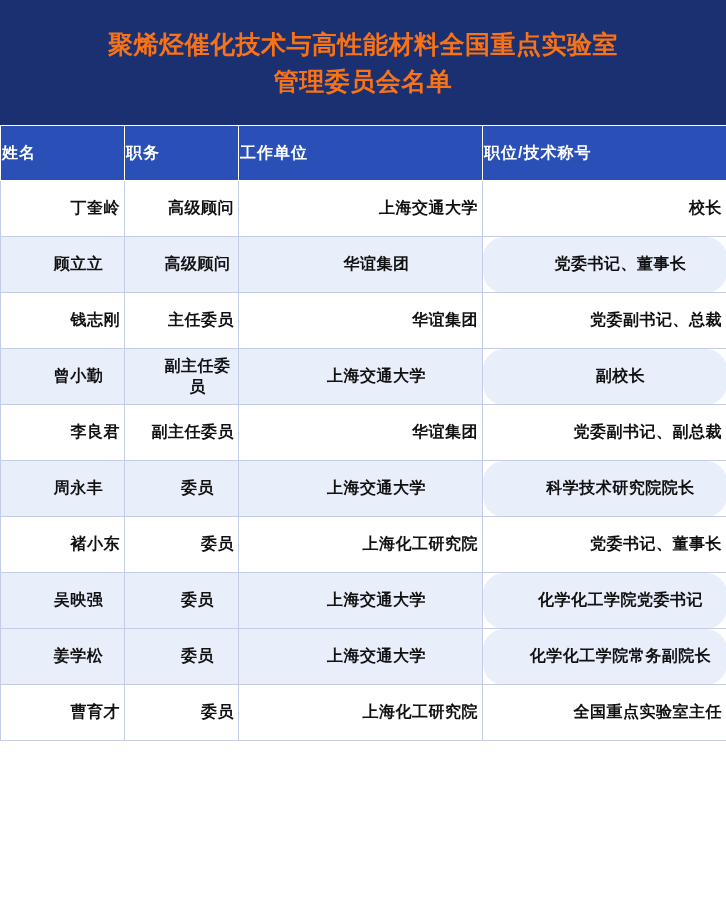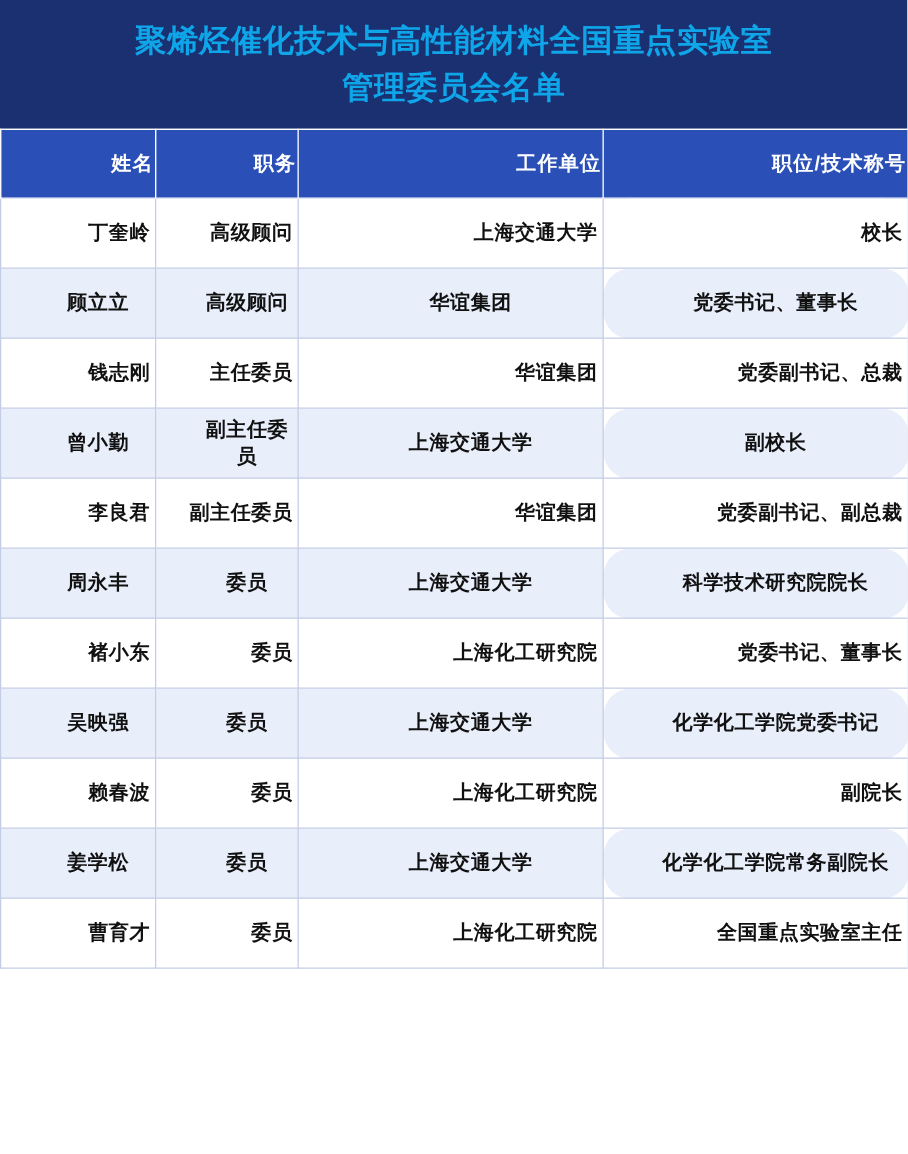--- a/index.html
+++ b/index.html
@@ -16,23 +16,23 @@
   }
   .page {
     width: 726px;
     height: 923px;
     position: relative;
     background: #ffffff;
     box-sizing: border-box;
   }
   .title-bar {
     width: 726px;
-    height: 103px;
+    height: 125px;
     background: #1b3070;
-    color: #0ea5e9;
+    color: #f97316;
     display: flex;
     align-items: center;
     justify-content: center;
     text-align: center;
     box-sizing: border-box;
     padding: 0 40px;
   }
   .title-text {
     font-size: 25px;
     font-weight: bold;
@@ -49,21 +49,21 @@
   table.roster col.c-org    { width: 244px; }
   table.roster col.c-title  { width: 244px; }
 
   table.roster th {
     background: #2a50b8;
     color: #ffffff;
     font-size: 16px;
     font-weight: bold;
     height: 52px;
     border: 1px solid #ffffff;
-    text-align: right;
+    text-align: left;
     vertical-align: middle;
     letter-spacing: 1px;
   }
   table.roster td {
     height: 56px;
     border: 1px solid #c3cde6;
     text-align: center;
     vertical-align: middle;
     font-size: 16px;
     font-weight: bold;
@@ -153,26 +153,20 @@
         <td>委员</td>
         <td>上海化工研究院</td>
         <td class="cell-title">党委书记、董事长</td>
       </tr>
       <tr class="row-even">
         <td class="cell-name">吴映强</td>
         <td>委员</td>
         <td>上海交通大学</td>
         <td class="cell-title">化学化工学院党委书记</td>
       </tr>
-      <tr class="row-odd">
-        <td class="cell-name">赖春波</td>
-        <td>委员</td>
-        <td>上海化工研究院</td>
-        <td class="cell-title">副院长</td>
-      </tr>
       <tr class="row-even">
         <td class="cell-name">姜学松</td>
         <td>委员</td>
         <td>上海交通大学</td>
         <td class="cell-title">化学化工学院常务副院长</td>
       </tr>
       <tr class="row-odd">
         <td class="cell-name">曹育才</td>
         <td>委员</td>
         <td>上海化工研究院</td>

